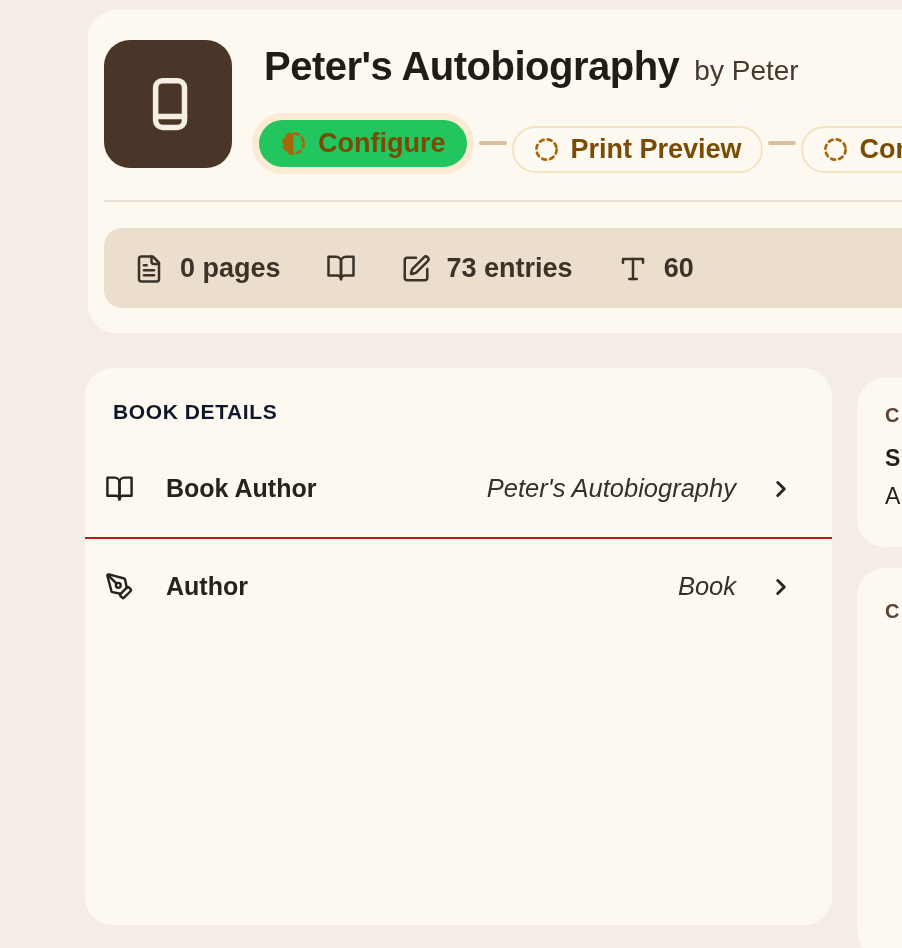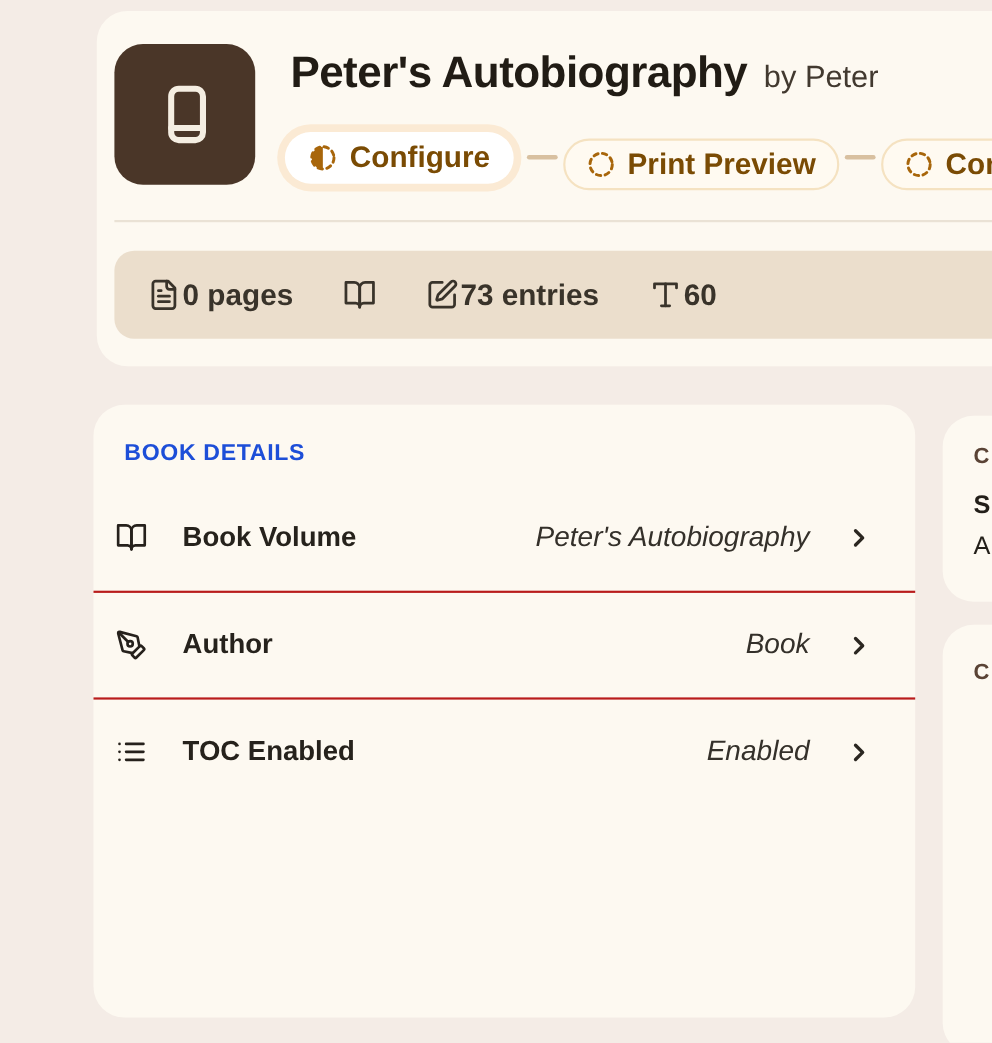--- a/index.html
+++ b/index.html
@@ -16,35 +16,35 @@
   #cover{position:absolute;left:16px;top:30px;width:128px;height:128px;
     background:#4A3628;border-radius:26px;display:flex;align-items:center;justify-content:center;}
   #cover svg{color:#F5EEE2;}
   #title-row{position:absolute;left:176px;top:34px;display:flex;align-items:baseline;white-space:nowrap;}
   #page-title{font-size:40px;font-weight:800;color:#211C15;letter-spacing:-0.5px;}
   #byline{font-size:28px;font-weight:400;color:#42392F;margin-left:15px;text-align:right;}
   #steps-row{position:absolute;left:164px;top:102px;height:62px;display:flex;align-items:center;white-space:nowrap;}
   .step-ring{background:#FBEAD4;border-radius:40px;padding:7px;display:flex;}
   .step-pill{display:flex;align-items:center;gap:11px;border-radius:30px;
     font-size:27px;font-weight:700;color:#7A4B04;padding:8px 21px;}
-  .step-pill.active{background:#ffffff;align-items:center;}
+  .step-pill.active{background:#22c55e;align-items:center;}
   .step-pill.upcoming{background:#FFFAF1;border:2px solid #F5E2C1;padding:6px 19px;margin-top:12px;}
   .step-pill .sicon{color:#A8660B;display:flex;}
   .step-connector{width:28px;height:3.5px;border-radius:2px;background:#D8C0A0;margin:0 5px;flex:none;}
   #header-divider{position:absolute;left:16px;right:0;top:190px;height:2px;background:#EAE2D5;}
   #stats-bar{position:absolute;left:16px;top:218px;width:920px;height:80px;
     background:#EBDECC;border-radius:18px;display:flex;align-items:center;
     padding:0 30px;gap:45px;box-sizing:border-box;white-space:nowrap;}
-  .stat-item{display:flex;align-items:flex-start;gap:2px;font-size:27px;font-weight:600;color:#39332A;}
+  .stat-item{display:flex;align-items:flex-end;gap:16px;font-size:27px;font-weight:600;color:#39332A;}
   .stat-item svg{color:#39332A;}
 
   
   #details-card{left:85px;top:368px;width:747px;height:557px;}
   #section-title{position:absolute;left:28px;top:32px;font-size:21px;font-weight:700;
-    color:#1d4ed8;letter-spacing:0.6px;}
+    color:#0f172a;letter-spacing:0.6px;}
   #rows{position:absolute;left:0;right:0;top:72px;}
   .detail-row{height:97px;display:flex;align-items:center;padding:0 38px 0 20px;box-sizing:border-box;cursor:pointer;}
   .detail-row + .detail-row{border-top:2px solid #b91c1c;}
   .detail-row.selected{background:#ECDFD2;}
   .detail-row .ricon{color:#26211C;display:flex;flex:none;}
   .row-label{margin-left:32px;font-size:25px;font-weight:700;color:#26221C;}
   .row-value{margin-left:auto;font-size:25.5px;font-style:italic;color:#34302A;}
   .row-value.muted{color:#9C968E;}
   .chev{margin-left:32px;color:#2B2721;display:flex;flex:none;}
 
@@ -140,21 +140,21 @@
 <div id="details-card" class="card">
   <div id="section-title">BOOK DETAILS</div>
   <div id="rows">
       <div class="detail-row">
         <span class="ricon">
           <svg viewBox="0 0 24 24" width="29" height="29" fill="none" stroke="currentColor" stroke-width="2" stroke-linecap="round" stroke-linejoin="round">
             <path d="M2 3h6a4 4 0 0 1 4 4v14a3 3 0 0 0-3-3H2z"></path>
             <path d="M22 3h-6a4 4 0 0 0-4 4v14a3 3 0 0 1 3-3h7z"></path>
           </svg>
         </span>
-        <span class="row-label">Book Volume</span>
+        <span class="row-label">Book Author</span>
         <span class="row-value">Peter's Autobiography</span>
         <span class="chev">
           <svg viewBox="0 0 24 24" width="26" height="26" fill="none" stroke="currentColor" stroke-width="2.8" stroke-linecap="round" stroke-linejoin="round">
             <path d="m9 18 6-6-6-6"></path>
           </svg>
         </span>
       </div>
       <div class="detail-row">
         <span class="ricon">
           <svg viewBox="0 0 24 24" width="29" height="29" fill="none" stroke="currentColor" stroke-width="2" stroke-linecap="round" stroke-linejoin="round">
@@ -165,39 +165,20 @@
           </svg>
         </span>
         <span class="row-label">Author</span>
         <span class="row-value">Book</span>
         <span class="chev">
           <svg viewBox="0 0 24 24" width="26" height="26" fill="none" stroke="currentColor" stroke-width="2.8" stroke-linecap="round" stroke-linejoin="round">
             <path d="m9 18 6-6-6-6"></path>
           </svg>
         </span>
       </div>
-      <div class="detail-row">
-        <span class="ricon">
-          <svg viewBox="0 0 24 24" width="29" height="29" fill="none" stroke="currentColor" stroke-width="2" stroke-linecap="round" stroke-linejoin="round">
-            <path d="M3 12h.01"></path>
-            <path d="M3 18h.01"></path>
-            <path d="M3 6h.01"></path>
-            <path d="M8 12h13"></path>
-            <path d="M8 18h13"></path>
-            <path d="M8 6h13"></path>
-          </svg>
-        </span>
-        <span class="row-label">TOC Enabled</span>
-        <span class="row-value">Enabled</span>
-        <span class="chev">
-          <svg viewBox="0 0 24 24" width="26" height="26" fill="none" stroke="currentColor" stroke-width="2.8" stroke-linecap="round" stroke-linejoin="round">
-            <path d="m9 18 6-6-6-6"></path>
-          </svg>
-        </span>
-      </div>
     </div>
 </div>
 
 <div id="side-cards">
     <div class="card side-card" id="side-card-0">
       <div class="side-line-header">C</div>
       <div class="side-line-bold">S</div>
       <div class="side-line-regular">A</div>
     </div>
     <div class="card side-card" id="side-card-1">

